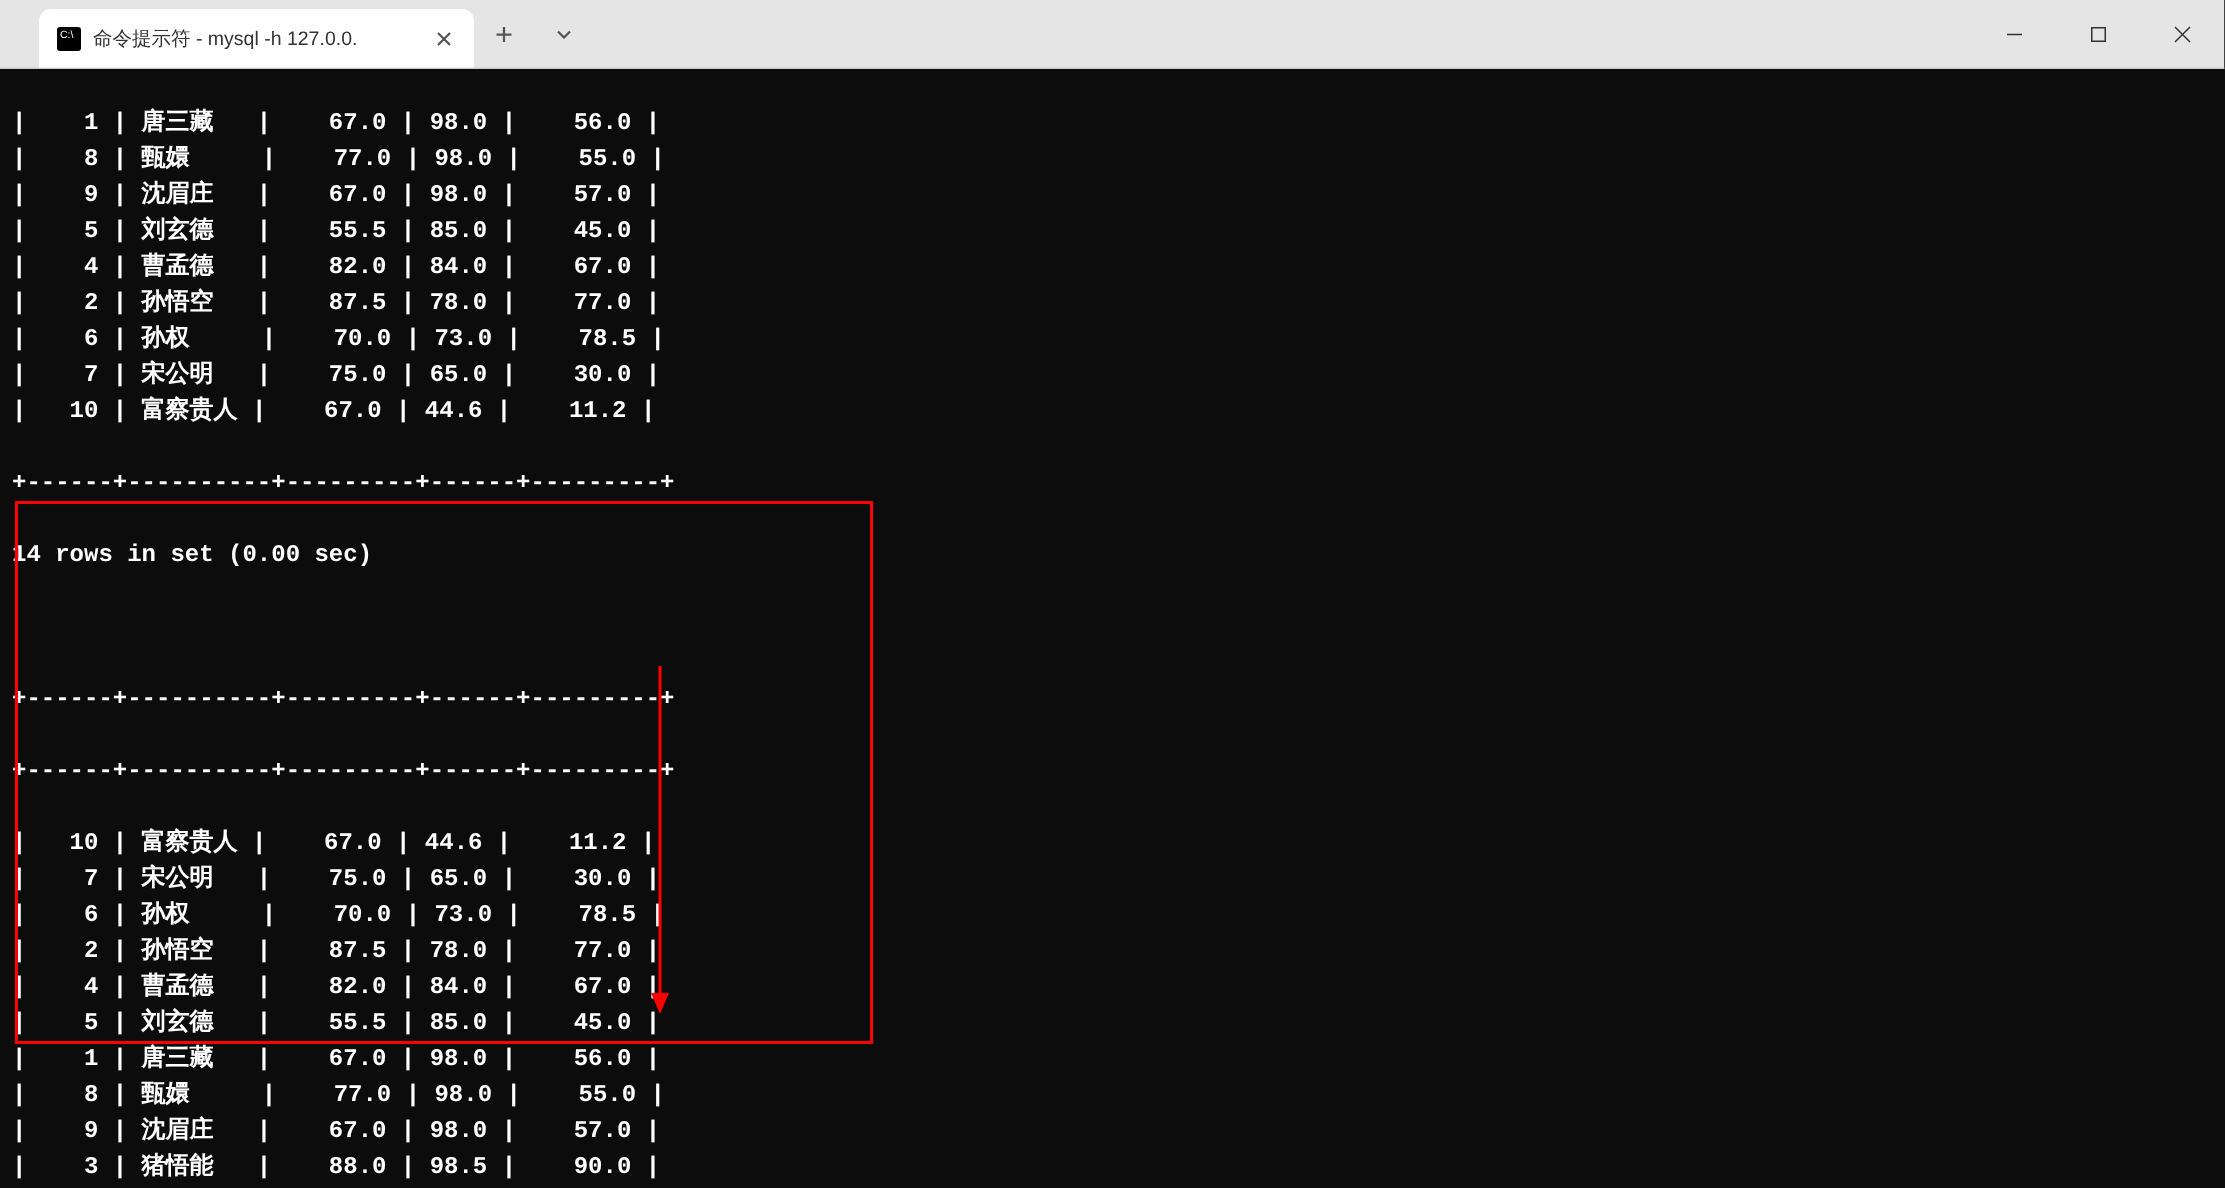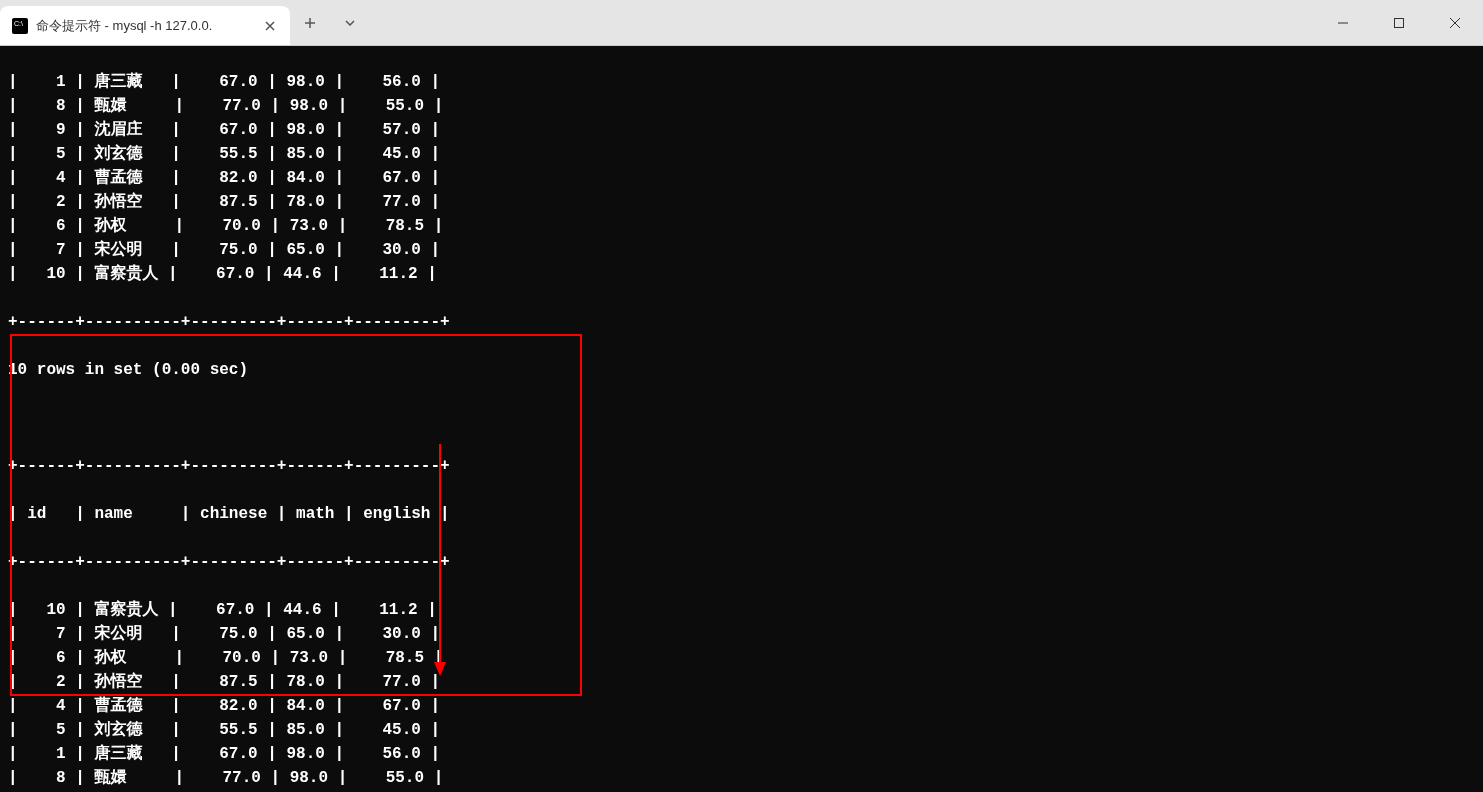--- a/index.html
+++ b/index.html
@@ -20,21 +20,21 @@
       border-bottom: 1px solid #ccc;
     }
     .tab {
       display: flex;
       align-items: center;
       gap: 8px;
       padding: 0 12px;
       background: #ffffff;
       border-radius: 8px 8px 0 0;
       margin-top: 6px;
-      margin-left: 0;
+      margin-left: 26px;
       width: 290px;
       font-family: "Segoe UI", sans-serif;
       font-size: 13px;
       color: #333;
     }
     .tab-icon {
       width: 16px;
       height: 16px;
       background: #000;
       display: inline-block;
@@ -162,24 +162,23 @@
 <div id="t1rows">|    1 | 唐三藏   |    67.0 | 98.0 |    56.0 |
 |    8 | 甄嬛     |    77.0 | 98.0 |    55.0 |
 |    9 | 沈眉庄   |    67.0 | 98.0 |    57.0 |
 |    5 | 刘玄德   |    55.5 | 85.0 |    45.0 |
 |    4 | 曹孟德   |    82.0 | 84.0 |    67.0 |
 |    2 | 孙悟空   |    87.5 | 78.0 |    77.0 |
 |    6 | 孙权     |    70.0 | 73.0 |    78.5 |
 |    7 | 宋公明   |    75.0 | 65.0 |    30.0 |
 |   10 | 富察贵人 |    67.0 | 44.6 |    11.2 |</div>
 <div>+------+----------+---------+------+---------+</div>
-<div>10 rows in set (0.00 sec)</div>
+<div>14 rows in set (0.00 sec)</div>
 <div> </div>
 <div>+------+----------+---------+------+---------+</div>
-<div id="hdr">| id   | name     | chinese | math | english |</div>
 <div>+------+----------+---------+------+---------+</div>
 <div id="t2rows">|   10 | 富察贵人 |    67.0 | 44.6 |    11.2 |
 |    7 | 宋公明   |    75.0 | 65.0 |    30.0 |
 |    6 | 孙权     |    70.0 | 73.0 |    78.5 |
 |    2 | 孙悟空   |    87.5 | 78.0 |    77.0 |
 |    4 | 曹孟德   |    82.0 | 84.0 |    67.0 |
 |    5 | 刘玄德   |    55.5 | 85.0 |    45.0 |
 |    1 | 唐三藏   |    67.0 | 98.0 |    56.0 |
 |    8 | 甄嬛     |    77.0 | 98.0 |    55.0 |
 |    9 | 沈眉庄   |    67.0 | 98.0 |    57.0 |

